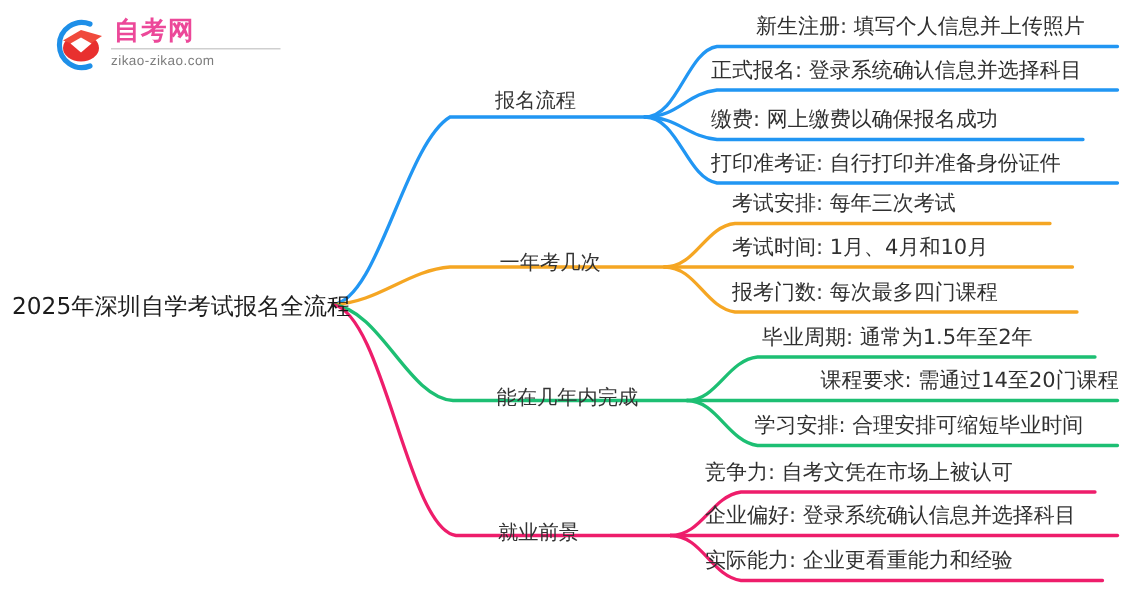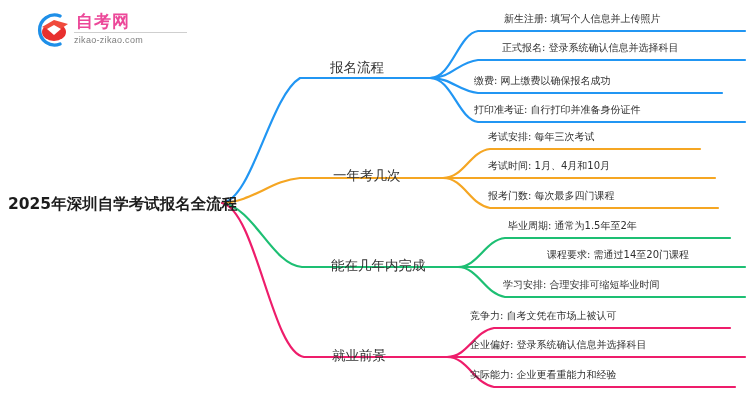--- a/index.html
+++ b/index.html
@@ -78,33 +78,33 @@
 
   
   .node-text {
     position: absolute;
     white-space: nowrap;
     font-family: "DejaVu Sans", sans-serif;
     color: #2b2b2b;
   }
   .root-label {
     font-size: 15.5px;
-    font-weight: bold;
+    font-weight: normal;
     color: #1c1c1c;
     left: 8px;
     top: 194px;
     line-height: 20px;
   }
   .branch-label {
     font-size: 13.5px;
     color: #333333;
     line-height: 18px;
   }
   .leaf-label {
-    font-size: 10px;
+    font-size: 14px;
     color: #303030;
     line-height: 17px;
   }
 </style>
 </head>
 <body>
 
 <svg id="mindmap-canvas" viewBox="0 0 750 410">
 
   <g>
@@ -152,21 +152,21 @@
 </div>
 
 <div class="node-text root-label">2025年深圳自学考试报名全流程</div>
 
 <div class="node-text branch-label" style="left:330px; top:58px;">报名流程</div>
 <div class="node-text branch-label" style="left:333px; top:166px;">一年考几次</div>
 <div class="node-text branch-label" style="left:331px; top:256px;">能在几年内完成</div>
 <div class="node-text branch-label" style="left:332px; top:346px;">就业前景</div>
 
 <div class="node-text leaf-label" style="left:504px; top:10px;">新生注册: 填写个人信息并上传照片</div>
-<div class="node-text leaf-label" style="left:474px; top:39px;margin-left:28px;">正式报名: 登录系统确认信息并选择科目</div>
+<div class="node-text leaf-label" style="left:474px; top:39px;">正式报名: 登录系统确认信息并选择科目</div>
 <div class="node-text leaf-label" style="left:474px; top:72px;">缴费: 网上缴费以确保报名成功</div>
 <div class="node-text leaf-label" style="left:474px; top:101px;">打印准考证: 自行打印并准备身份证件</div>
 
 <div class="node-text leaf-label" style="left:488px; top:128px;">考试安排: 每年三次考试</div>
 <div class="node-text leaf-label" style="left:488px; top:157px;">考试时间: 1月、4月和10月</div>
 <div class="node-text leaf-label" style="left:488px; top:187px;">报考门数: 每次最多四门课程</div>
 
 <div class="node-text leaf-label" style="left:508px; top:217px;">毕业周期: 通常为1.5年至2年</div>
 <div class="node-text leaf-label" style="left:503px; top:246px;margin-left:44px;">课程要求: 需通过14至20门课程</div>
 <div class="node-text leaf-label" style="left:503px; top:276px;">学习安排: 合理安排可缩短毕业时间</div>

